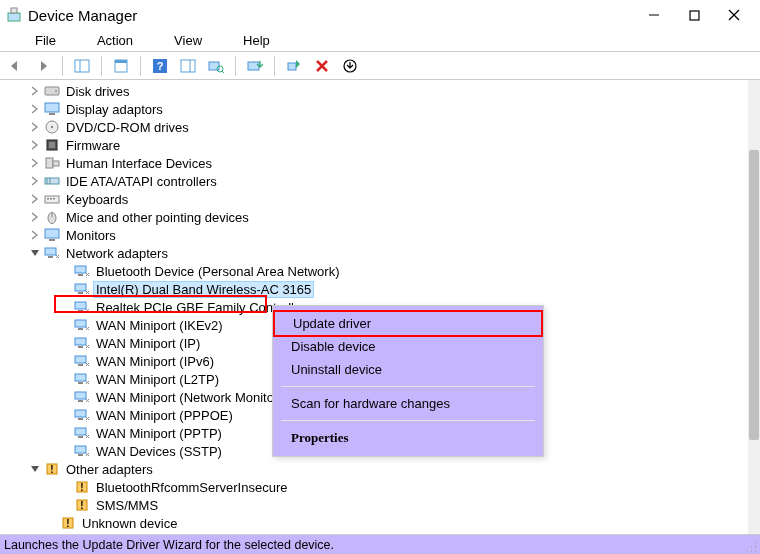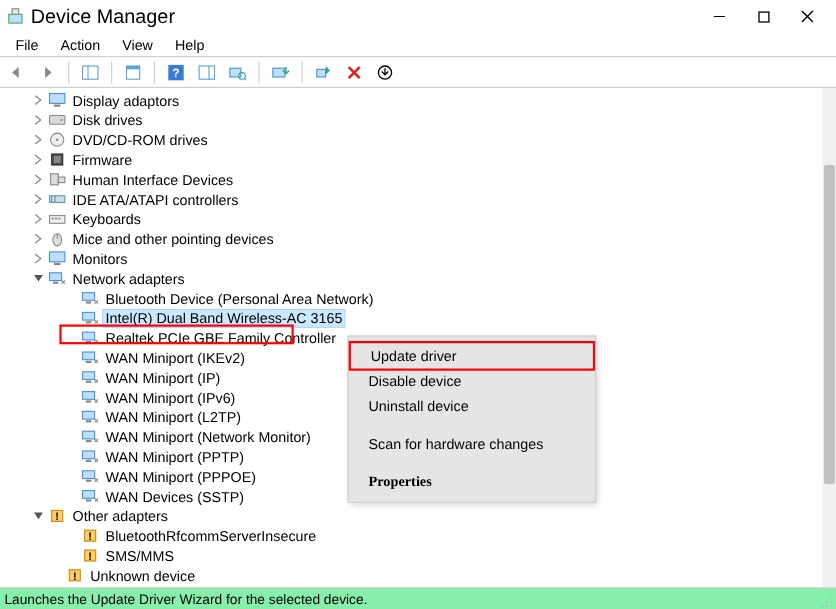--- a/index.html
+++ b/index.html
@@ -17,32 +17,32 @@
     flex-direction: column;
   }
   .titlebar {
     height: 30px;
     display: flex;
     align-items: center;
     padding: 0 6px;
     position: relative;
   }
   .titlebar .app-icon { width:16px; height:16px; margin-right:6px; display:flex; align-items:center; justify-content:center; }
-  .titlebar .title { font-size:18px; }
+  .titlebar .title { font-size:15px; }
   .win-controls { position:absolute; right:4px; top:0; height:30px; display:flex; align-items:center; gap:24px; padding-right:14px; }
   .win-btn { width:16px; height:16px; display:flex; align-items:center; justify-content:center; cursor:default; }
   .menubar {
     height: 22px;
     display:flex;
     align-items:center;
     gap:4px;
     padding: 0 6px;
     border-bottom: 1px solid #ccc;
   }
-  .menu-item { padding: 2px 8px; cursor:default; }
+  .menu-item { padding: 2px 8px; cursor:default;margin-left:21px; }
   .toolbar {
     height: 28px;
     display:flex;
     align-items:center;
     gap:6px;
     padding: 0 4px;
     border-bottom: 1px solid #ccc;
   }
   .tb-sep { width:1px; height:20px; background:#ccc; margin:0 2px; }
   .tb-btn { width:22px; height:22px; display:flex; align-items:center; justify-content:center; cursor:default; }
@@ -62,28 +62,27 @@
   }
   .row .expander { width:14px; height:14px; display:flex; align-items:center; justify-content:center; cursor:default; margin-right:0px;}
   .row .dev-icon { width:16px; height:16px; display:flex; align-items:center; justify-content:center; margin:0 4px 0 2px;}
   .row .label { padding:0 2px; }
   .row.level1 { padding-left: 20px; }
   .row.level2 { padding-left: 50px; }
   .row.selected .label { background:#cce8ff; outline:1px solid #99d1ff; }
   .highlight-box { position:absolute; border:2px solid #f00; pointer-events:none; }
   .context-menu {
     position:absolute;
-    background:#e5e5e5;
+    background:#c4b5fd;
     border:1px solid #ccc;
     box-shadow: 2px 2px 6px rgba(0,0,0,0.15);
     padding:6px 0;
     font-size:13px;
     z-index:50;
-    width:226px;
-    margin-left:44px;
+    width:272px;
   }
   .ctx-item { padding:4px 18px; cursor:default; }
   .ctx-item.highlighted { border:2px solid #f00; margin:-2px 0; }
   .ctx-sep { height:1px; background:#e3e3e3; margin:5px 8px; }
   .ctx-item.bold { font-weight:600;font-family:Liberation Serif, serif; }
   .scrollbar {
     position:absolute;
     right:0;
     top:0;
     bottom:0;
@@ -91,21 +90,21 @@
     background:#f0f0f0;
   }
   .scrollbar .thumb { position:absolute; left:1px; right:1px; background:#c0c0c0; border-radius:2px; }
   .statusbar {
     height:20px;
     border-top:1px solid #ccc;
     display:flex;
     align-items:center;
     padding:0 4px;
     font-size:12.5px;
-    background:#86efac;
+    background:#c4b5fd;
   }
   .statusbar .grip { margin-left:auto; width:14px; height:14px; display:flex; align-items:flex-end; justify-content:flex-end;}
   svg { display:block; }
 </style>
 </head>
 <body>
 
 <div class="titlebar">
   <span class="app-icon">
     <svg width="16" height="16" viewBox="0 0 16 16">
@@ -217,39 +216,39 @@
 <div class="tree-area">
   <div class="tree" id="tree">
       <div class="row level1">
         <span class="expander">
           <svg width="10" height="10" viewBox="0 0 10 10">
             <path d="M2 1 L7 5 L2 9" fill="none" stroke="#888" stroke-width="1.2"></path>
           </svg>
         </span>
         <span class="dev-icon">
           <svg width="16" height="16" viewBox="0 0 16 16">
+            <rect x="1" y="4" width="14" height="8" rx="1" fill="#d8d8d8" stroke="#888"></rect>
+            <circle cx="12" cy="8" r="1" fill="#6a6"></circle>
+          </svg>
+        </span>
+        <span class="label">Disk drives</span>
+      </div>
+      <div class="row level1">
+        <span class="expander">
+          <svg width="10" height="10" viewBox="0 0 10 10">
+            <path d="M2 1 L7 5 L2 9" fill="none" stroke="#888" stroke-width="1.2"></path>
+          </svg>
+        </span>
+        <span class="dev-icon">
+          <svg width="16" height="16" viewBox="0 0 16 16">
             <rect x="1" y="2" width="14" height="9" fill="#bcdffb" stroke="#4a90d9"></rect>
             <rect x="5" y="12" width="6" height="2" fill="#888"></rect>
           </svg>
         </span>
         <span class="label">Display adaptors</span>
-      </div>
-      <div class="row level1">
-        <span class="expander">
-          <svg width="10" height="10" viewBox="0 0 10 10">
-            <path d="M2 1 L7 5 L2 9" fill="none" stroke="#888" stroke-width="1.2"></path>
-          </svg>
-        </span>
-        <span class="dev-icon">
-          <svg width="16" height="16" viewBox="0 0 16 16">
-            <rect x="1" y="4" width="14" height="8" rx="1" fill="#d8d8d8" stroke="#888"></rect>
-            <circle cx="12" cy="8" r="1" fill="#6a6"></circle>
-          </svg>
-        </span>
-        <span class="label">Disk drives</span>
       </div>
       <div class="row level1">
         <span class="expander">
           <svg width="10" height="10" viewBox="0 0 10 10">
             <path d="M2 1 L7 5 L2 9" fill="none" stroke="#888" stroke-width="1.2"></path>
           </svg>
         </span>
         <span class="dev-icon">
           <svg width="16" height="16" viewBox="0 0 16 16">
             <circle cx="8" cy="8" r="6" fill="#eee" stroke="#888"></circle>
@@ -450,32 +449,32 @@
       </div>
       <div class="row level2">
         <span class="expander"></span>
         <span class="dev-icon">
           <svg width="16" height="16" viewBox="0 0 16 16">
             <rect x="1" y="3" width="11" height="7" fill="#bcdffb" stroke="#4a90d9"></rect>
             <rect x="4" y="11" width="5" height="2" fill="#888"></rect>
             <path d="M12 10 L15 13 M15 10 L12 13" stroke="#888"></path>
           </svg>
         </span>
+        <span class="label">WAN Miniport (PPPOE)</span>
+      </div>
+      <div class="row level2">
+        <span class="expander"></span>
+        <span class="dev-icon">
+          <svg width="16" height="16" viewBox="0 0 16 16">
+            <rect x="1" y="3" width="11" height="7" fill="#bcdffb" stroke="#4a90d9"></rect>
+            <rect x="4" y="11" width="5" height="2" fill="#888"></rect>
+            <path d="M12 10 L15 13 M15 10 L12 13" stroke="#888"></path>
+          </svg>
+        </span>
         <span class="label">WAN Miniport (PPTP)</span>
-      </div>
-      <div class="row level2">
-        <span class="expander"></span>
-        <span class="dev-icon">
-          <svg width="16" height="16" viewBox="0 0 16 16">
-            <rect x="1" y="3" width="11" height="7" fill="#bcdffb" stroke="#4a90d9"></rect>
-            <rect x="4" y="11" width="5" height="2" fill="#888"></rect>
-            <path d="M12 10 L15 13 M15 10 L12 13" stroke="#888"></path>
-          </svg>
-        </span>
-        <span class="label">WAN Miniport (PPPOE)</span>
       </div>
       <div class="row level2">
         <span class="expander"></span>
         <span class="dev-icon">
           <svg width="16" height="16" viewBox="0 0 16 16">
             <rect x="1" y="3" width="11" height="7" fill="#bcdffb" stroke="#4a90d9"></rect>
             <rect x="4" y="11" width="5" height="2" fill="#888"></rect>
             <path d="M12 10 L15 13 M15 10 L12 13" stroke="#888"></path>
           </svg>
         </span>

